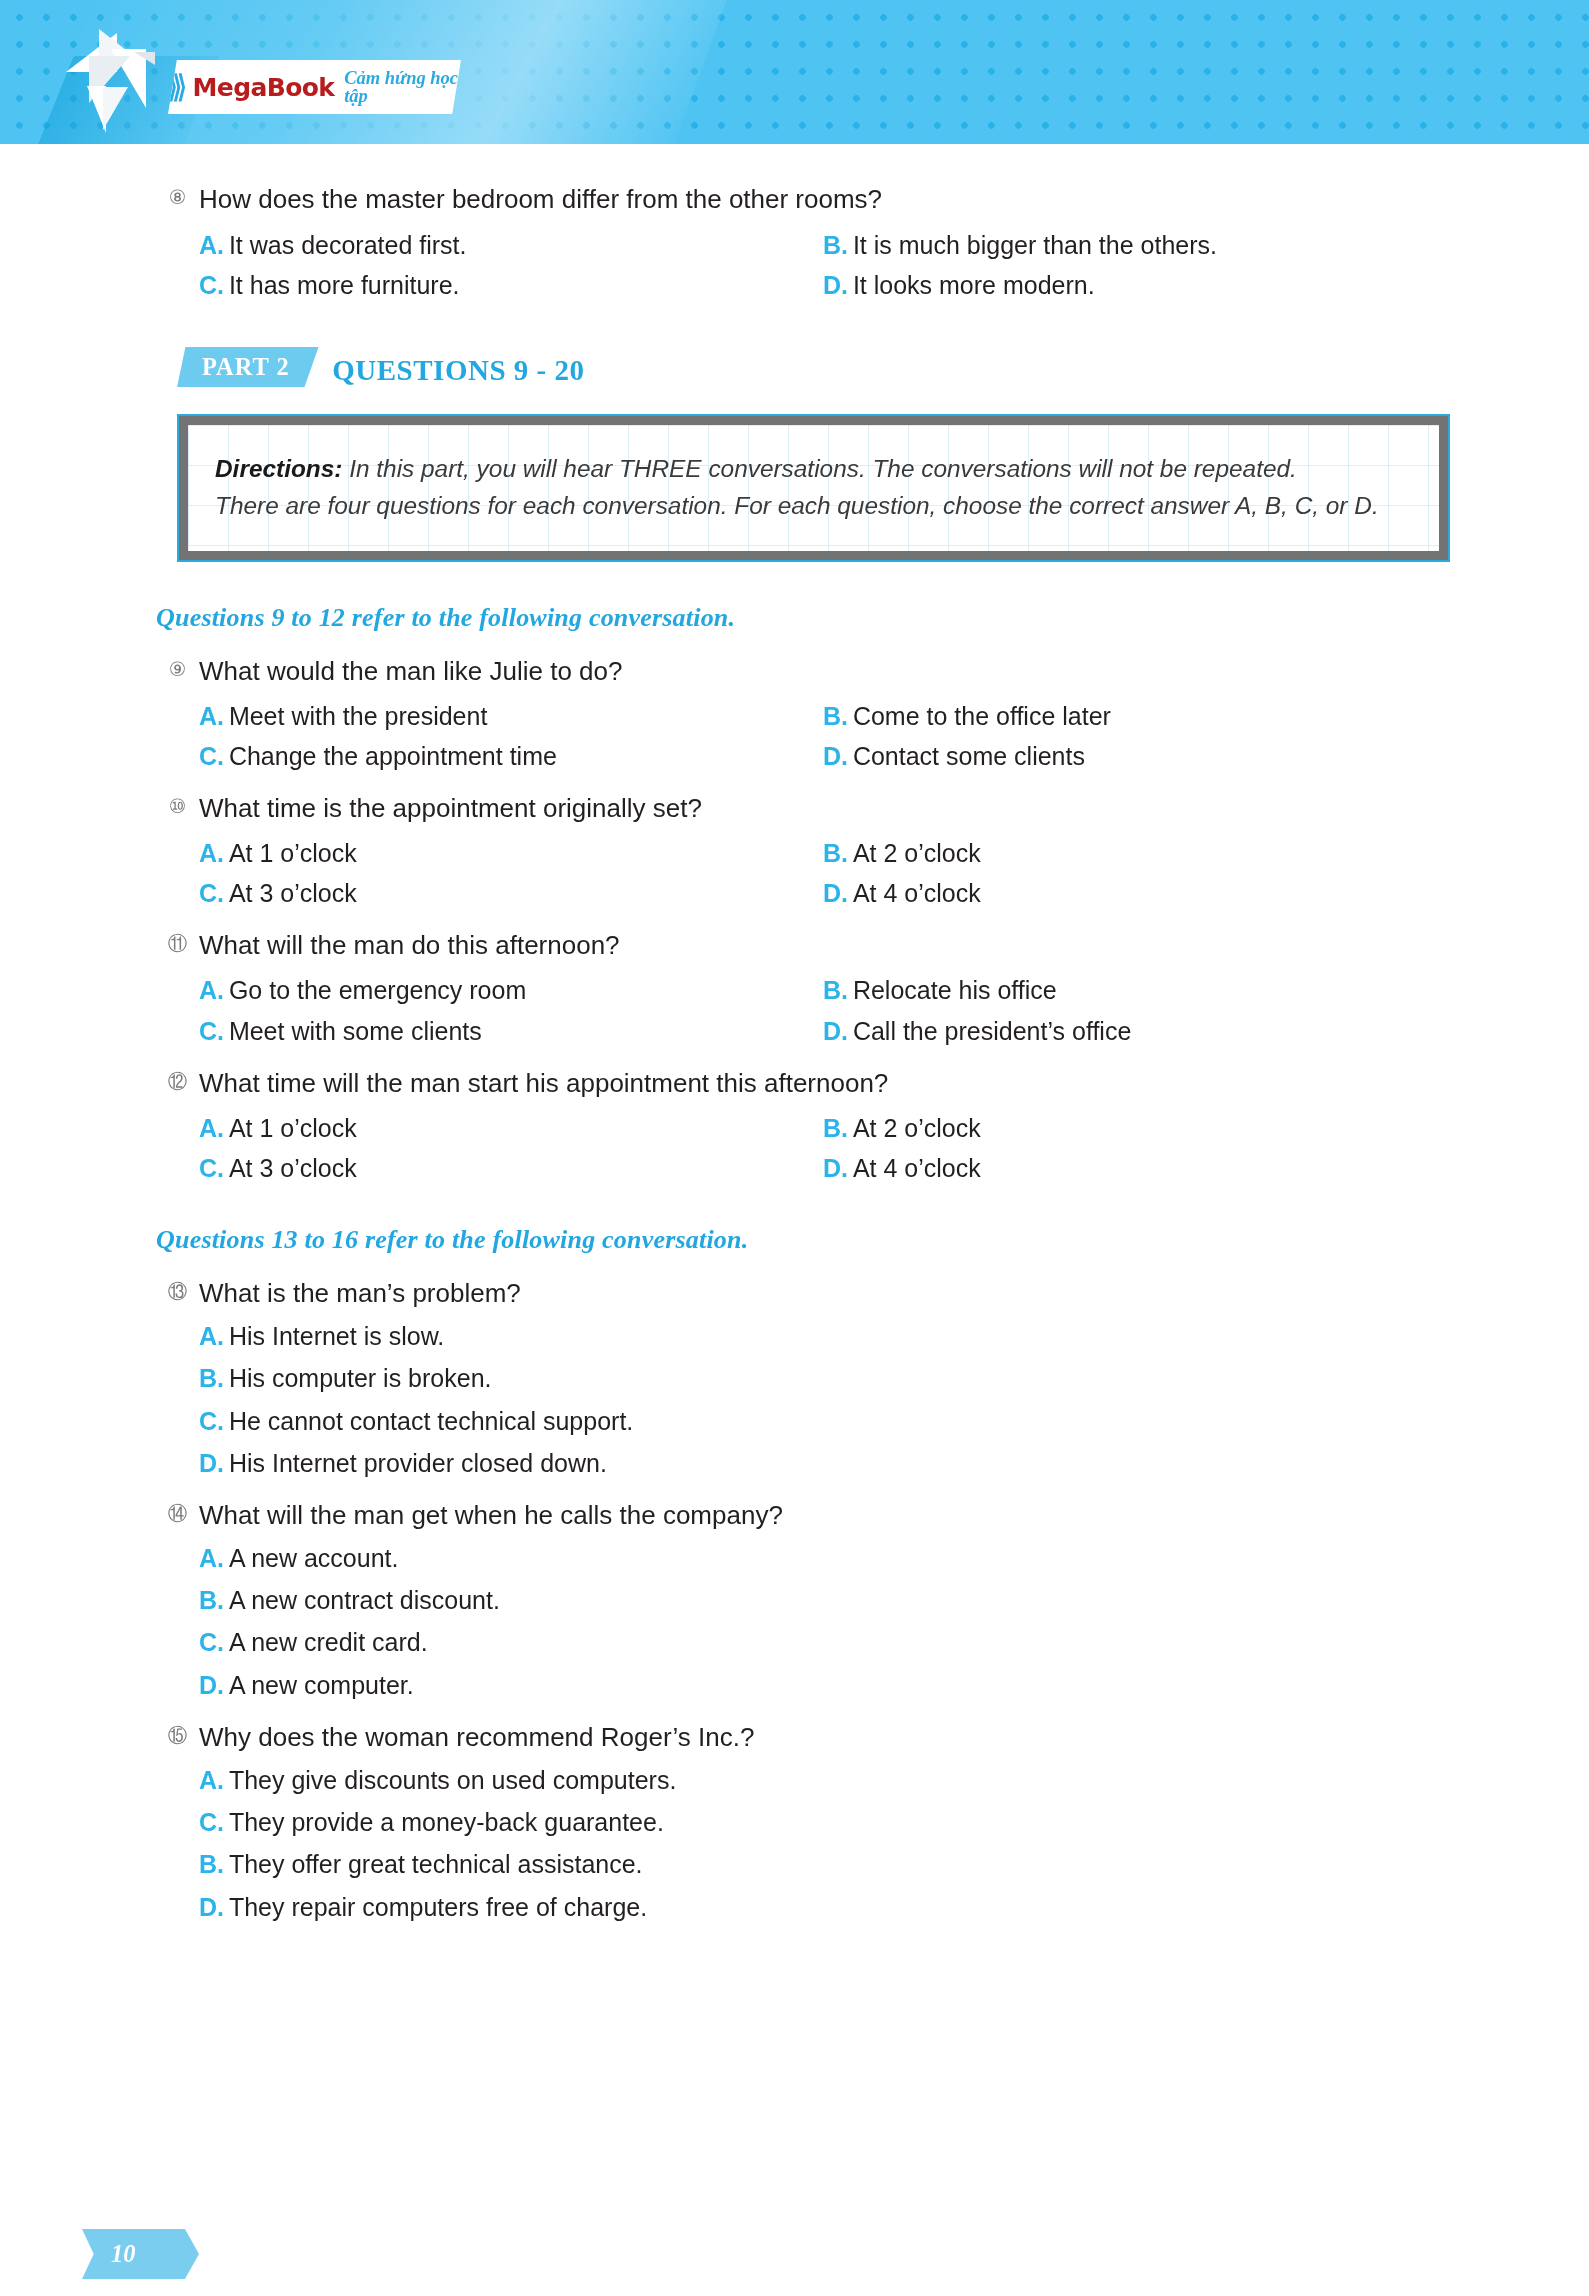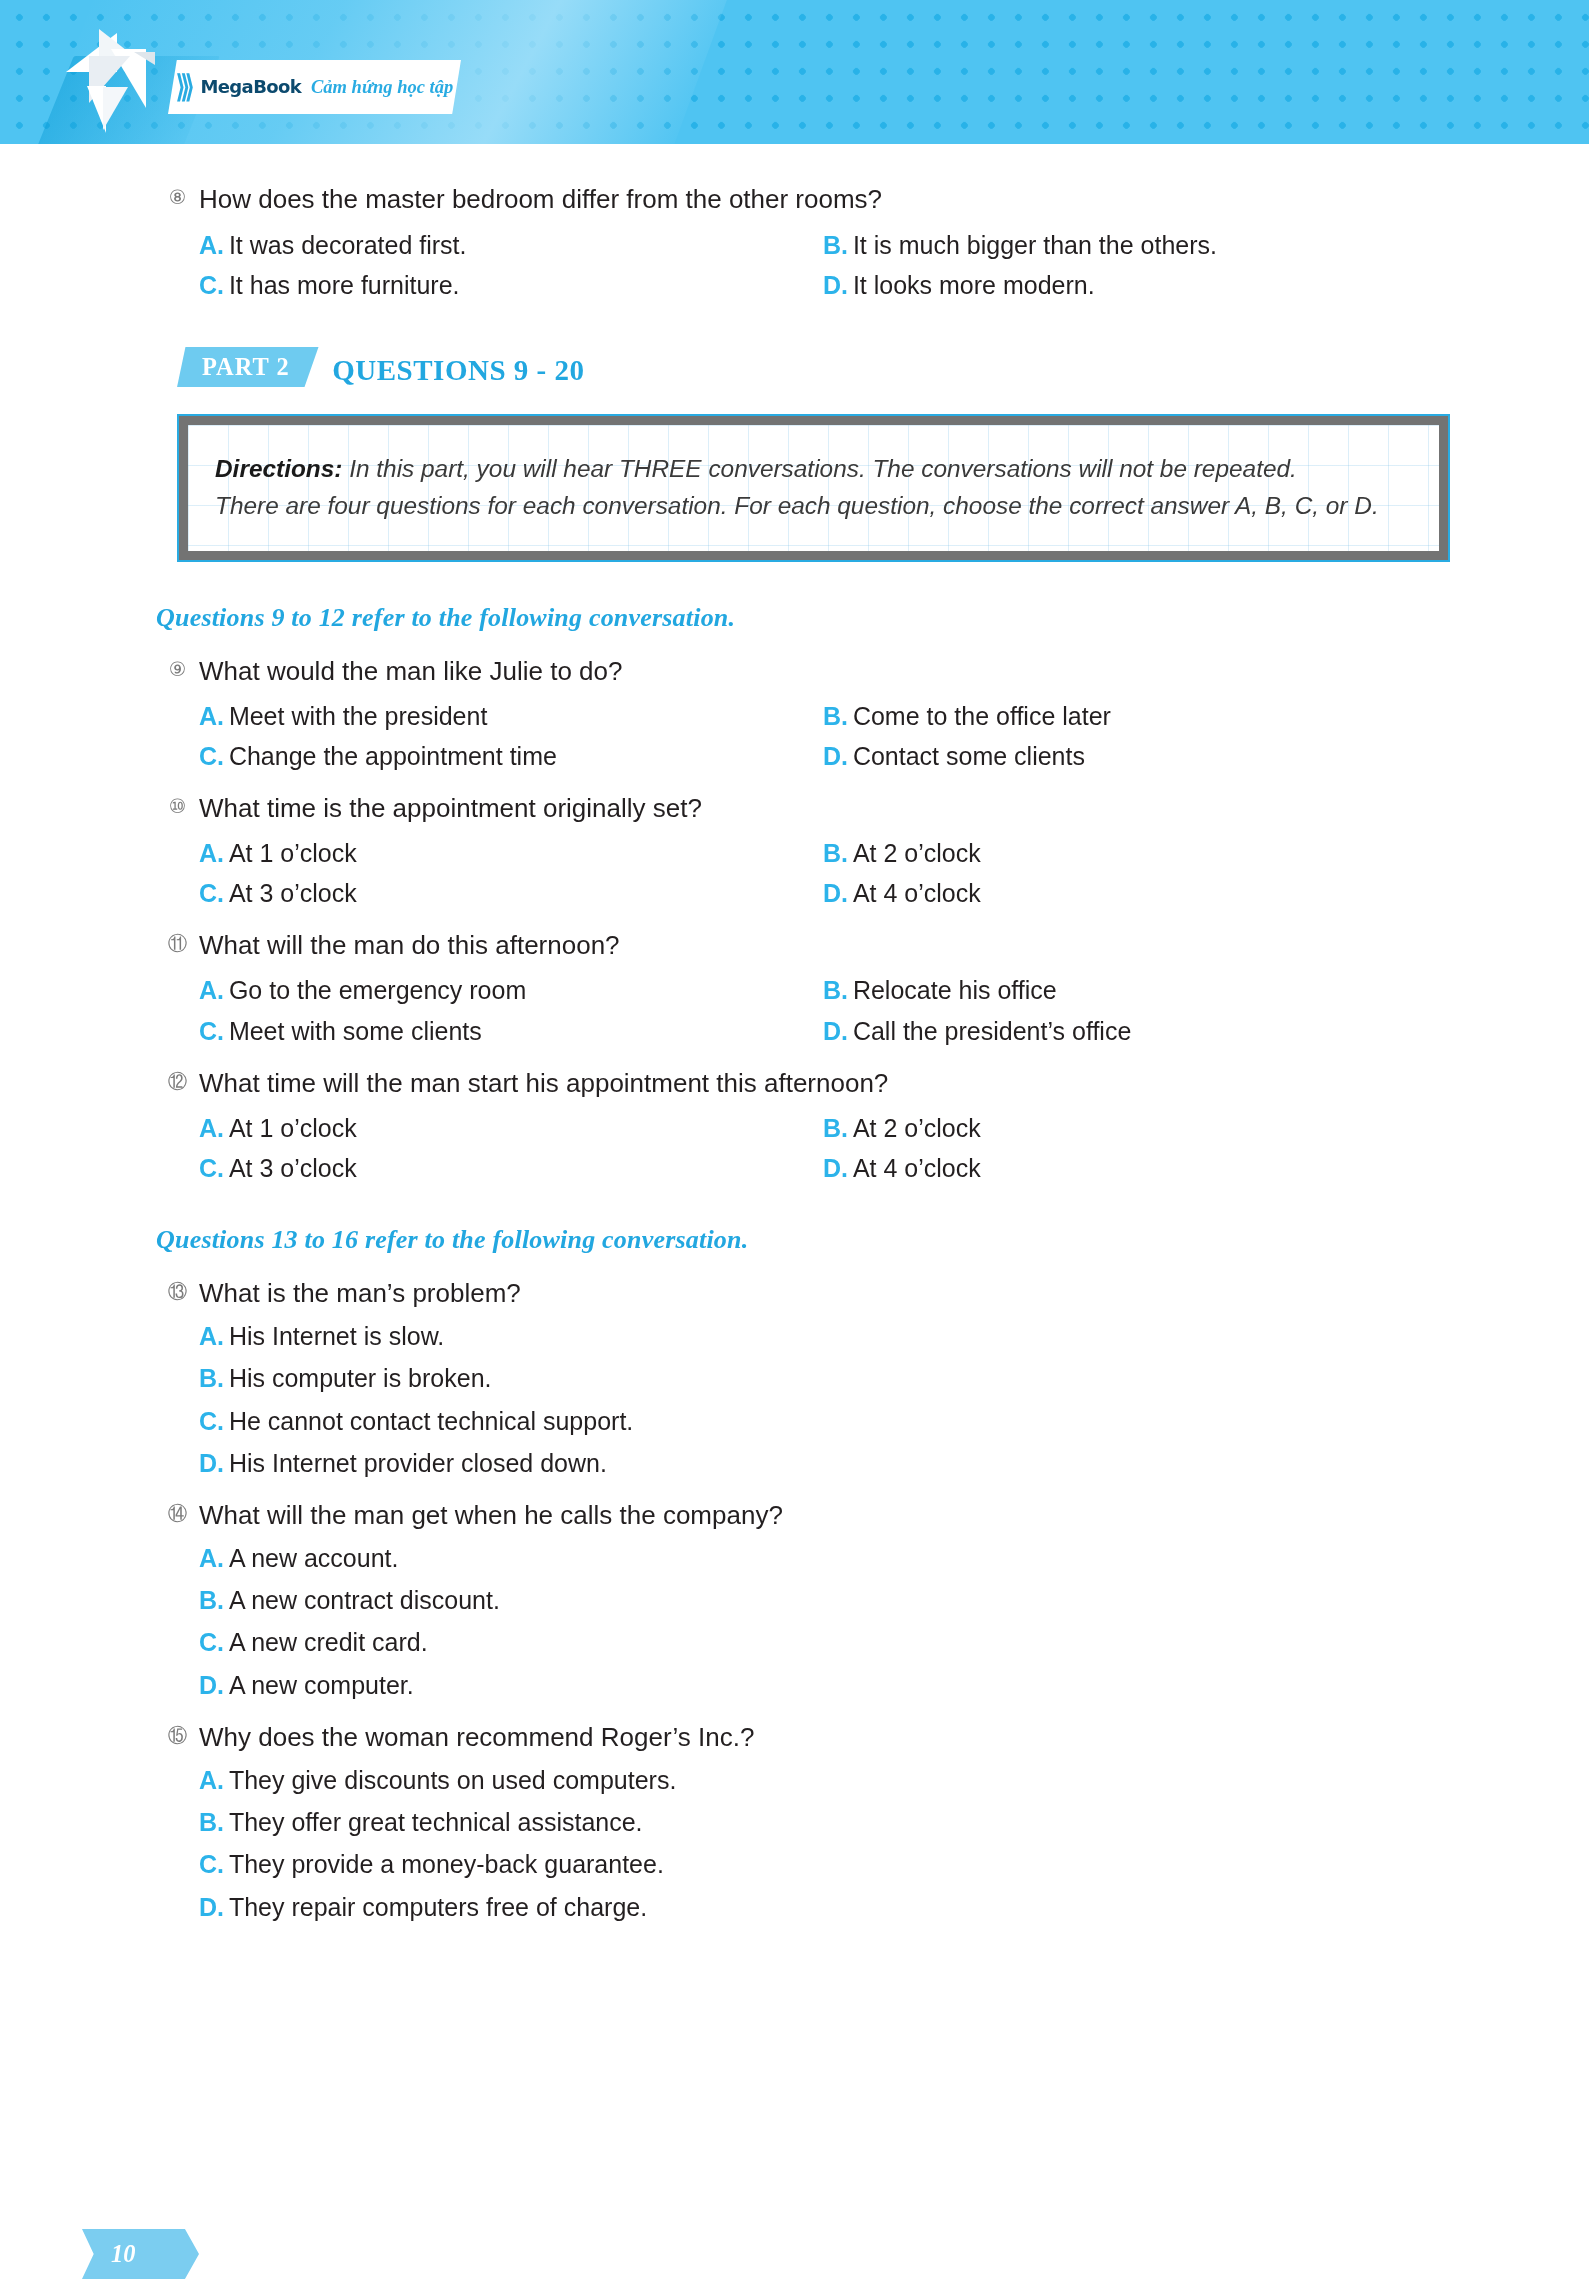--- a/index.html
+++ b/index.html
@@ -58,23 +58,23 @@
     line-height: 1;
     color: #29abe2;
     font-size: 24.4px;
     font-weight: bold;
     letter-spacing: -4.9px;
     margin-right: 2.9px;
     transform: scaleY(1.25);
   }
   #logo-word {
     font-family: "DejaVu Sans", sans-serif;
-    font-size: 18px;
-    font-weight: bold;
-    color: #0c4a6e;
+    font-size: 25px;
+    font-weight: bold;
+    color: #b91c1c;
     letter-spacing: -0.6px;
     line-height: 1;
     text-align: center;
   }
   #logo-tagline {
     font-family: "Liberation Serif", serif;
     font-style: italic;
     font-weight: bold;
     font-size: 18.5px;
     color: #29abe2;
@@ -479,24 +479,24 @@
   <div class="q-block" style="margin-top:19.5px; margin-left:156px;">
     <div class="q-row">
       <div class="q-num">⑮</div>
       <div class="q-text">Why does the woman recommend Roger’s Inc.?</div>
     </div>
     <div class="opt-stack" style="margin-left:43px; margin-top:3.9px;">
       <div class="opt">
         <span class="lt">A.</span><span>They give discounts on used computers.</span>
       </div>
       <div class="opt">
+        <span class="lt">C.</span><span>They provide a money-back guarantee.</span>
+      </div>
+      <div class="opt">
         <span class="lt">B.</span><span>They offer great technical assistance.</span>
-      </div>
-      <div class="opt">
-        <span class="lt">C.</span><span>They provide a money-back guarantee.</span>
       </div>
       <div class="opt">
         <span class="lt">D.</span><span>They repair computers free of charge.</span>
       </div>
     </div>
   </div>
 
 </div>
 
 <div id="page-footer">

